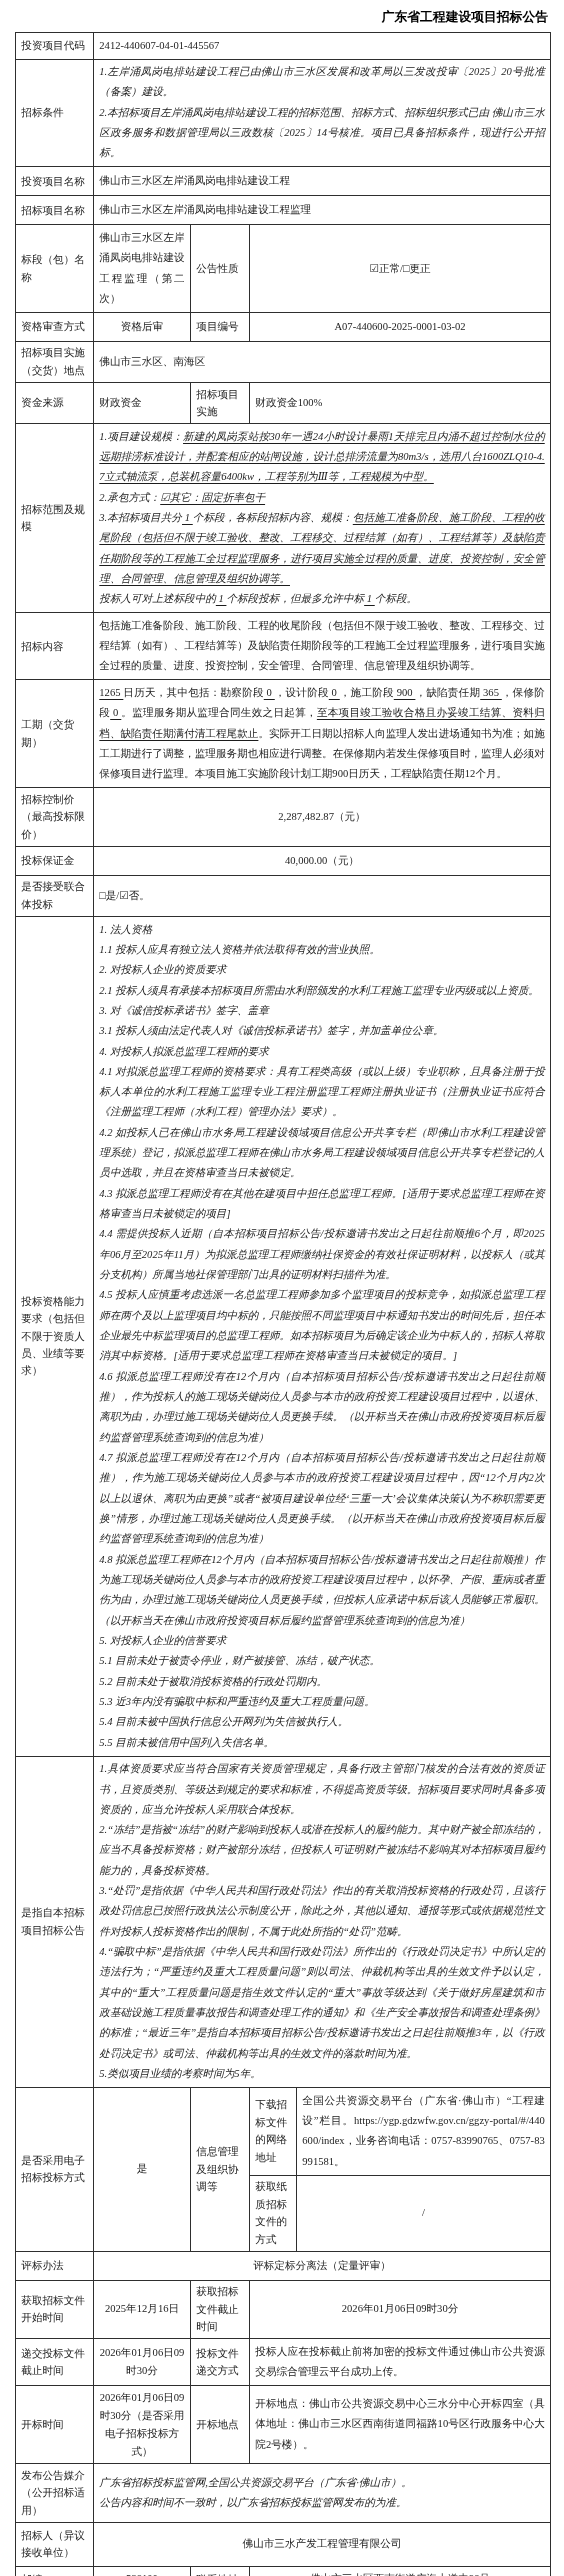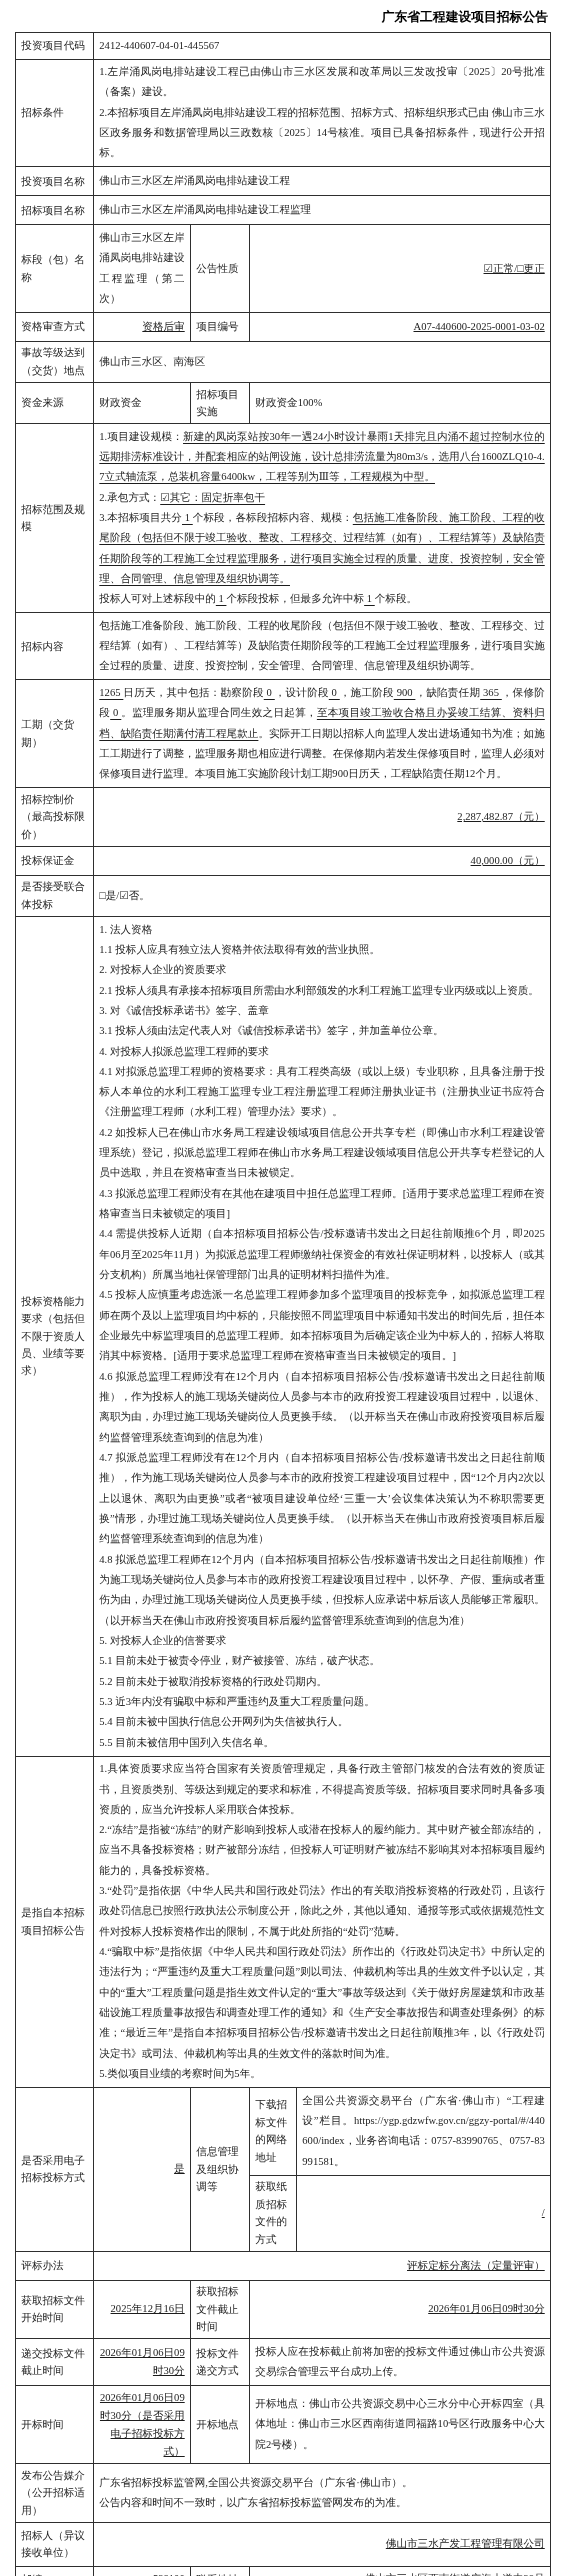--- a/index.html
+++ b/index.html
@@ -5,22 +5,22 @@
   html,body{margin:0;padding:0;background:#ffffff;}
   .page{width:564px;color:#1c1c1c;font-family:"Liberation Serif","DejaVu Serif",serif;}
   .title{font-family:"Liberation Sans","DejaVu Sans",sans-serif;font-weight:bold;font-size:12.8px;
          text-align:right;padding:8.8px 16px 6.2px 0;color:#000000;}
   table.doc{border-collapse:collapse;table-layout:fixed;width:534px;margin:0 0 5.3px 15px;
             border:1.8px solid #2e2e2e;}
   table.doc td{border:0.9px solid #2e2e2e;font-size:10.6px;padding:2.6px 5.3px;vertical-align:middle;
                word-break:break-all;overflow-wrap:anywhere;}
   td.lab{text-align:left;line-height:1.65;}
   td.val{text-align:justify;line-height:1.92;margin-left:7px;}
-  td.cen{text-align:right;line-height:1.7;text-decoration:underline;}
-  .pre{white-space:pre-line;}
+  td.cen{text-align:center;line-height:1.7;}
+  .pre{white-space:pre-line;font-style:italic;}
   .u{text-decoration:underline;text-underline-offset:2.6px;}
   tr.h30{height:26.4px} tr.h33{height:29px} tr.h38{height:33px} tr.h45{height:40px}
   tr.h55{height:48px} tr.h58{height:51px} tr.h95{height:84px} tr.h50{height:44px}
 </style>
 </head>
 <body>
 
 <div class="page">
   <div class="title">广东省工程建设项目招标公告</div>
 
@@ -63,21 +63,21 @@
     </tr>
 
     <tr class="h33">
       <td class="lab">资格审查方式</td>
       <td class="cen">资格后审</td>
       <td class="lab">项目编号</td>
       <td class="cen" colspan="2">A07-440600-2025-0001-03-02</td>
     </tr>
 
     <tr class="h45">
-      <td class="lab">事故等级达到（交货）地点</td>
+      <td class="lab">招标项目实施（交货）地点</td>
       <td class="val" colspan="4">佛山市三水区、南海区</td>
     </tr>
 
     <tr class="h38">
       <td class="lab">资金来源</td>
       <td class="val">财政资金</td>
       <td class="lab">招标项目实施</td>
       <td class="val" colspan="2">财政资金100%</td>
     </tr>
 

